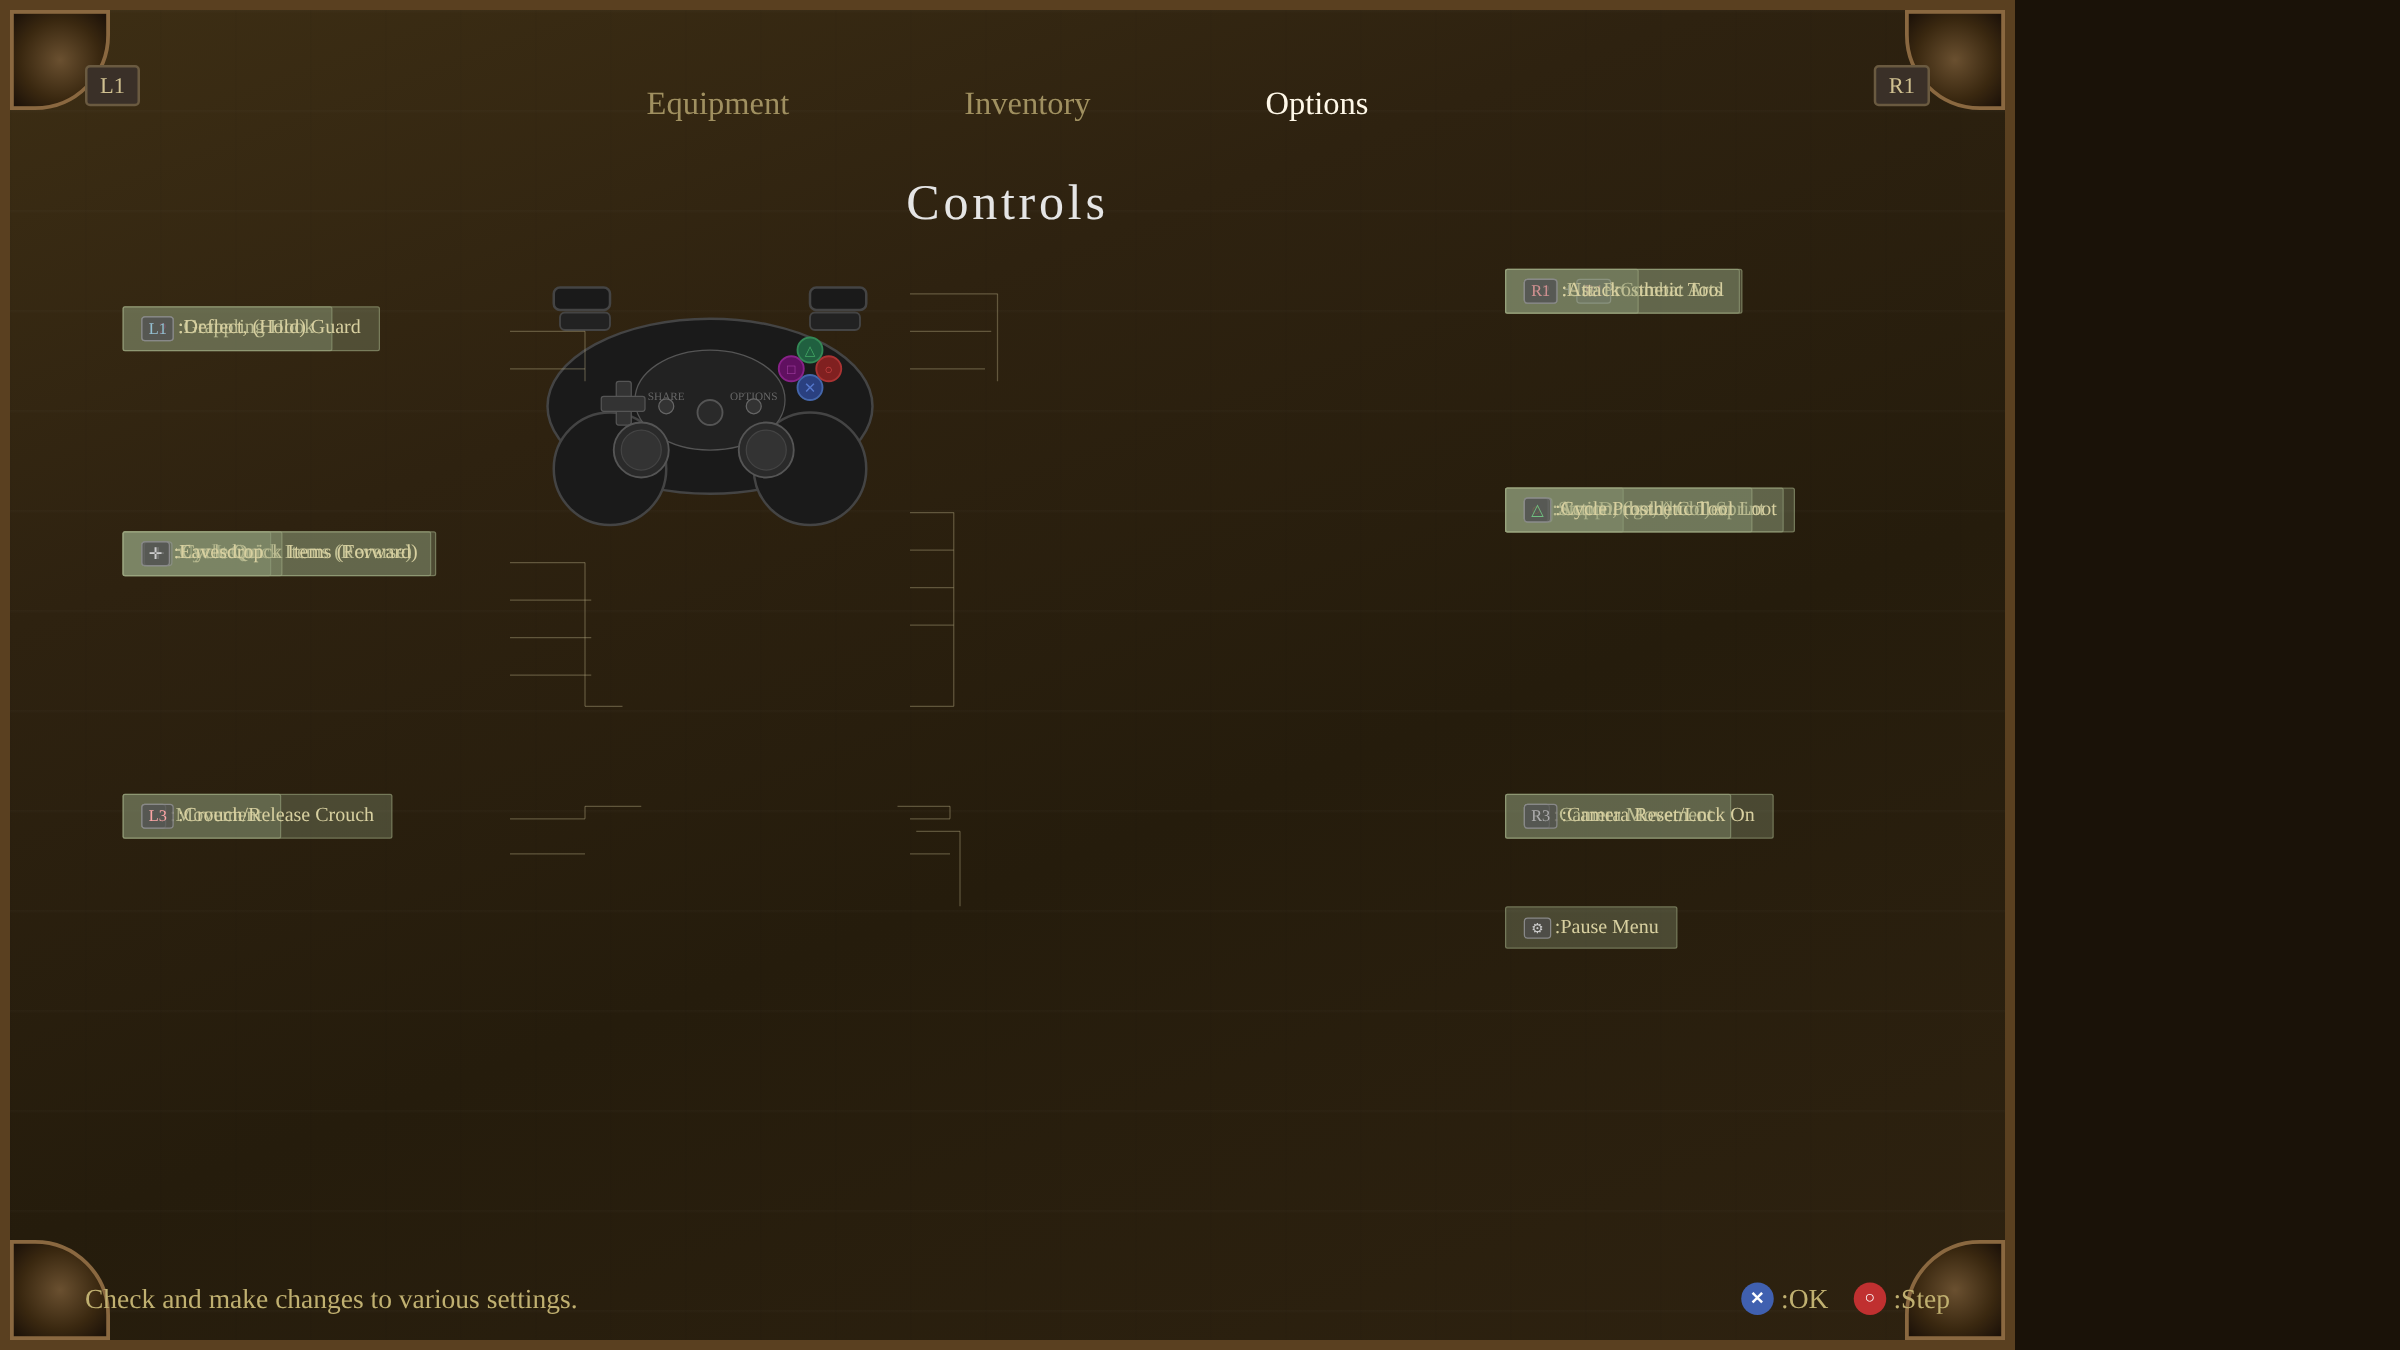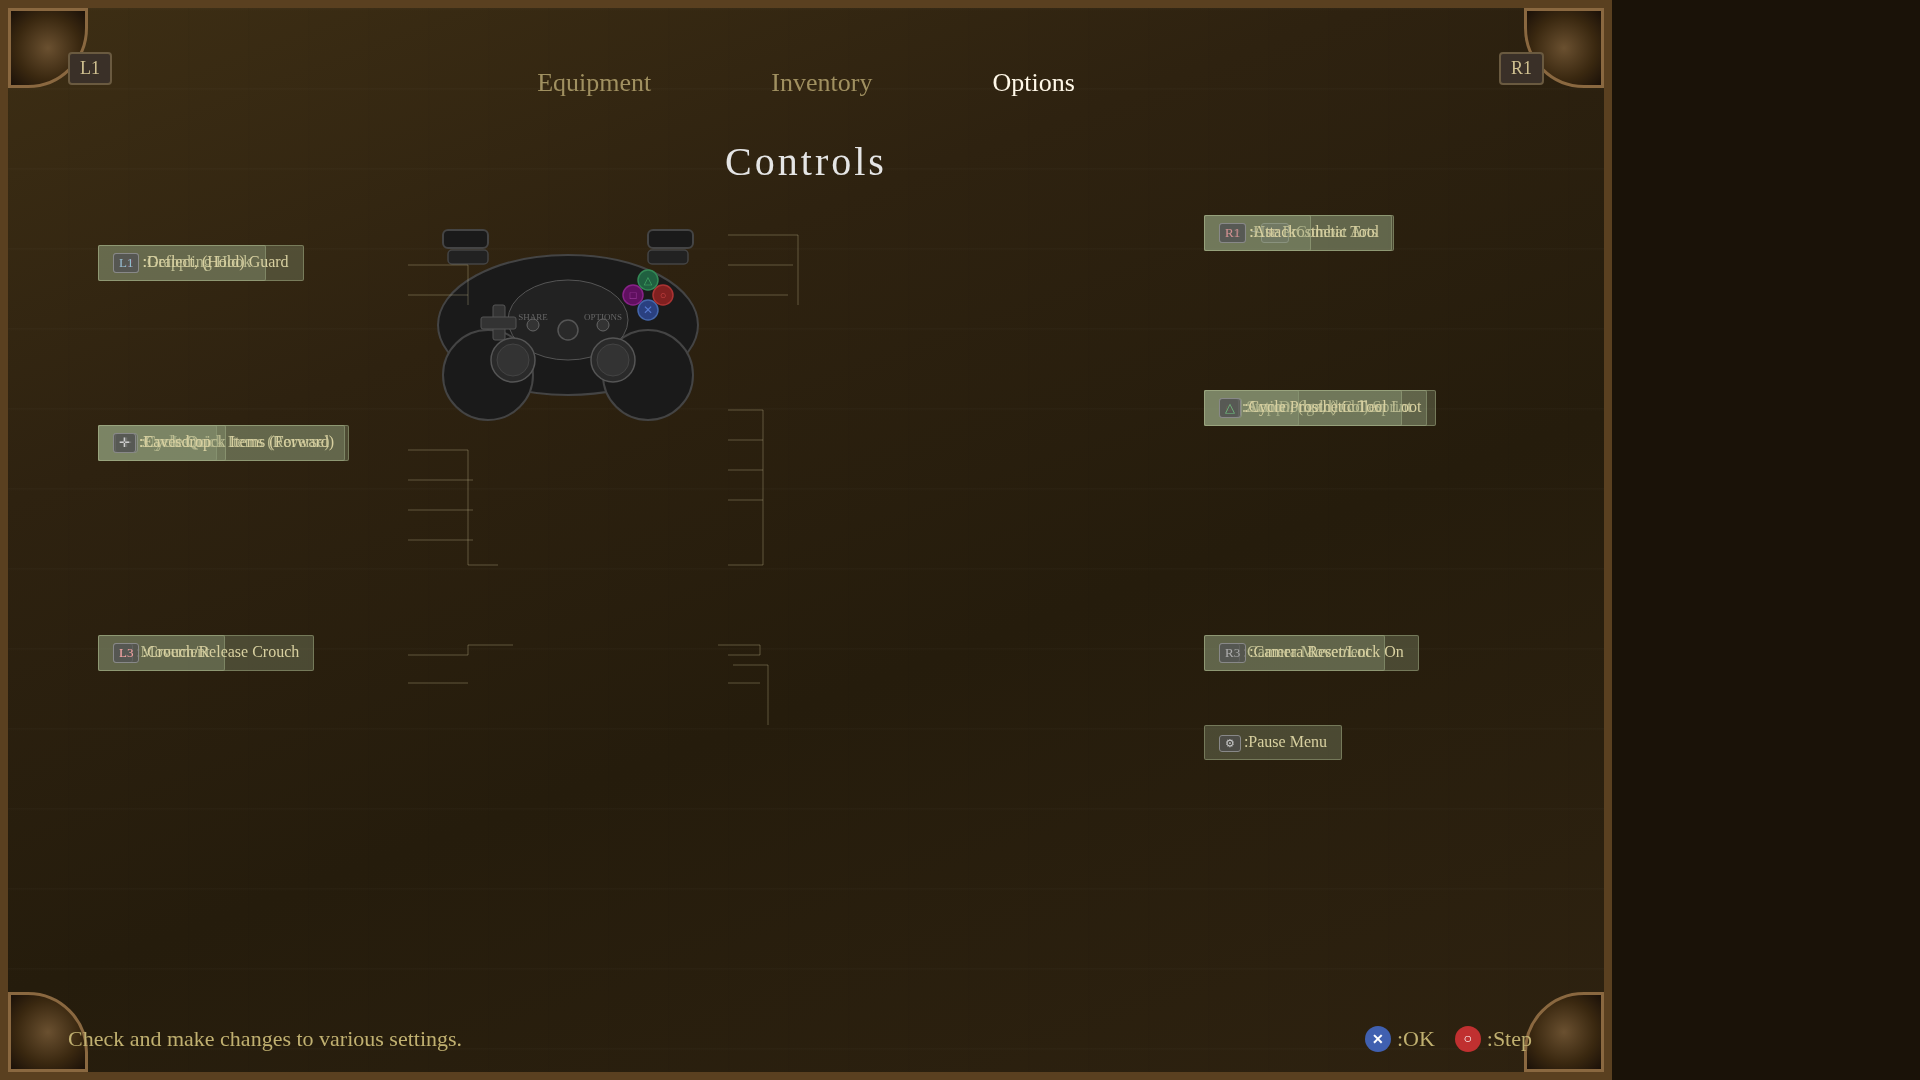--- a/index.html
+++ b/index.html
@@ -92,20 +92,21 @@
       border: 2px solid #6a5a40;
       color: #d0c090;
       padding: 4px 10px;
       font-size: 18px;
       border-radius: 4px;
     }
 
     .nav-tabs {
       display: flex;
       align-items: flex-end;
+      gap: 20px;
       height: 100%;
     }
 
     .nav-tab {
       position: relative;
       padding: 10px 60px;
       font-size: 26px;
       color: #a09060;
       cursor: pointer;
       text-align: center;
@@ -259,21 +260,21 @@
     .ctrl-box .btn-icon.l3 { color: #fca5a5; }
     .ctrl-box .btn-icon.r3 { color: #aaa; }
     .ctrl-box .btn-icon.options { color: #ccc; font-size: 11px; }
     .ctrl-box .plus { color: #aaa; margin: 0 2px; }
 
     
     .status-bar {
       position: absolute;
       bottom: 20px;
       left: 60px;
-      right: 72px;
+      right: 44px;
       display: flex;
       justify-content: space-between;
       align-items: center;
       color: #c0b070;
       font-size: 22px;
       font-family: Liberation Serif, serif;
     }
 
     .status-buttons {
       display: flex;

